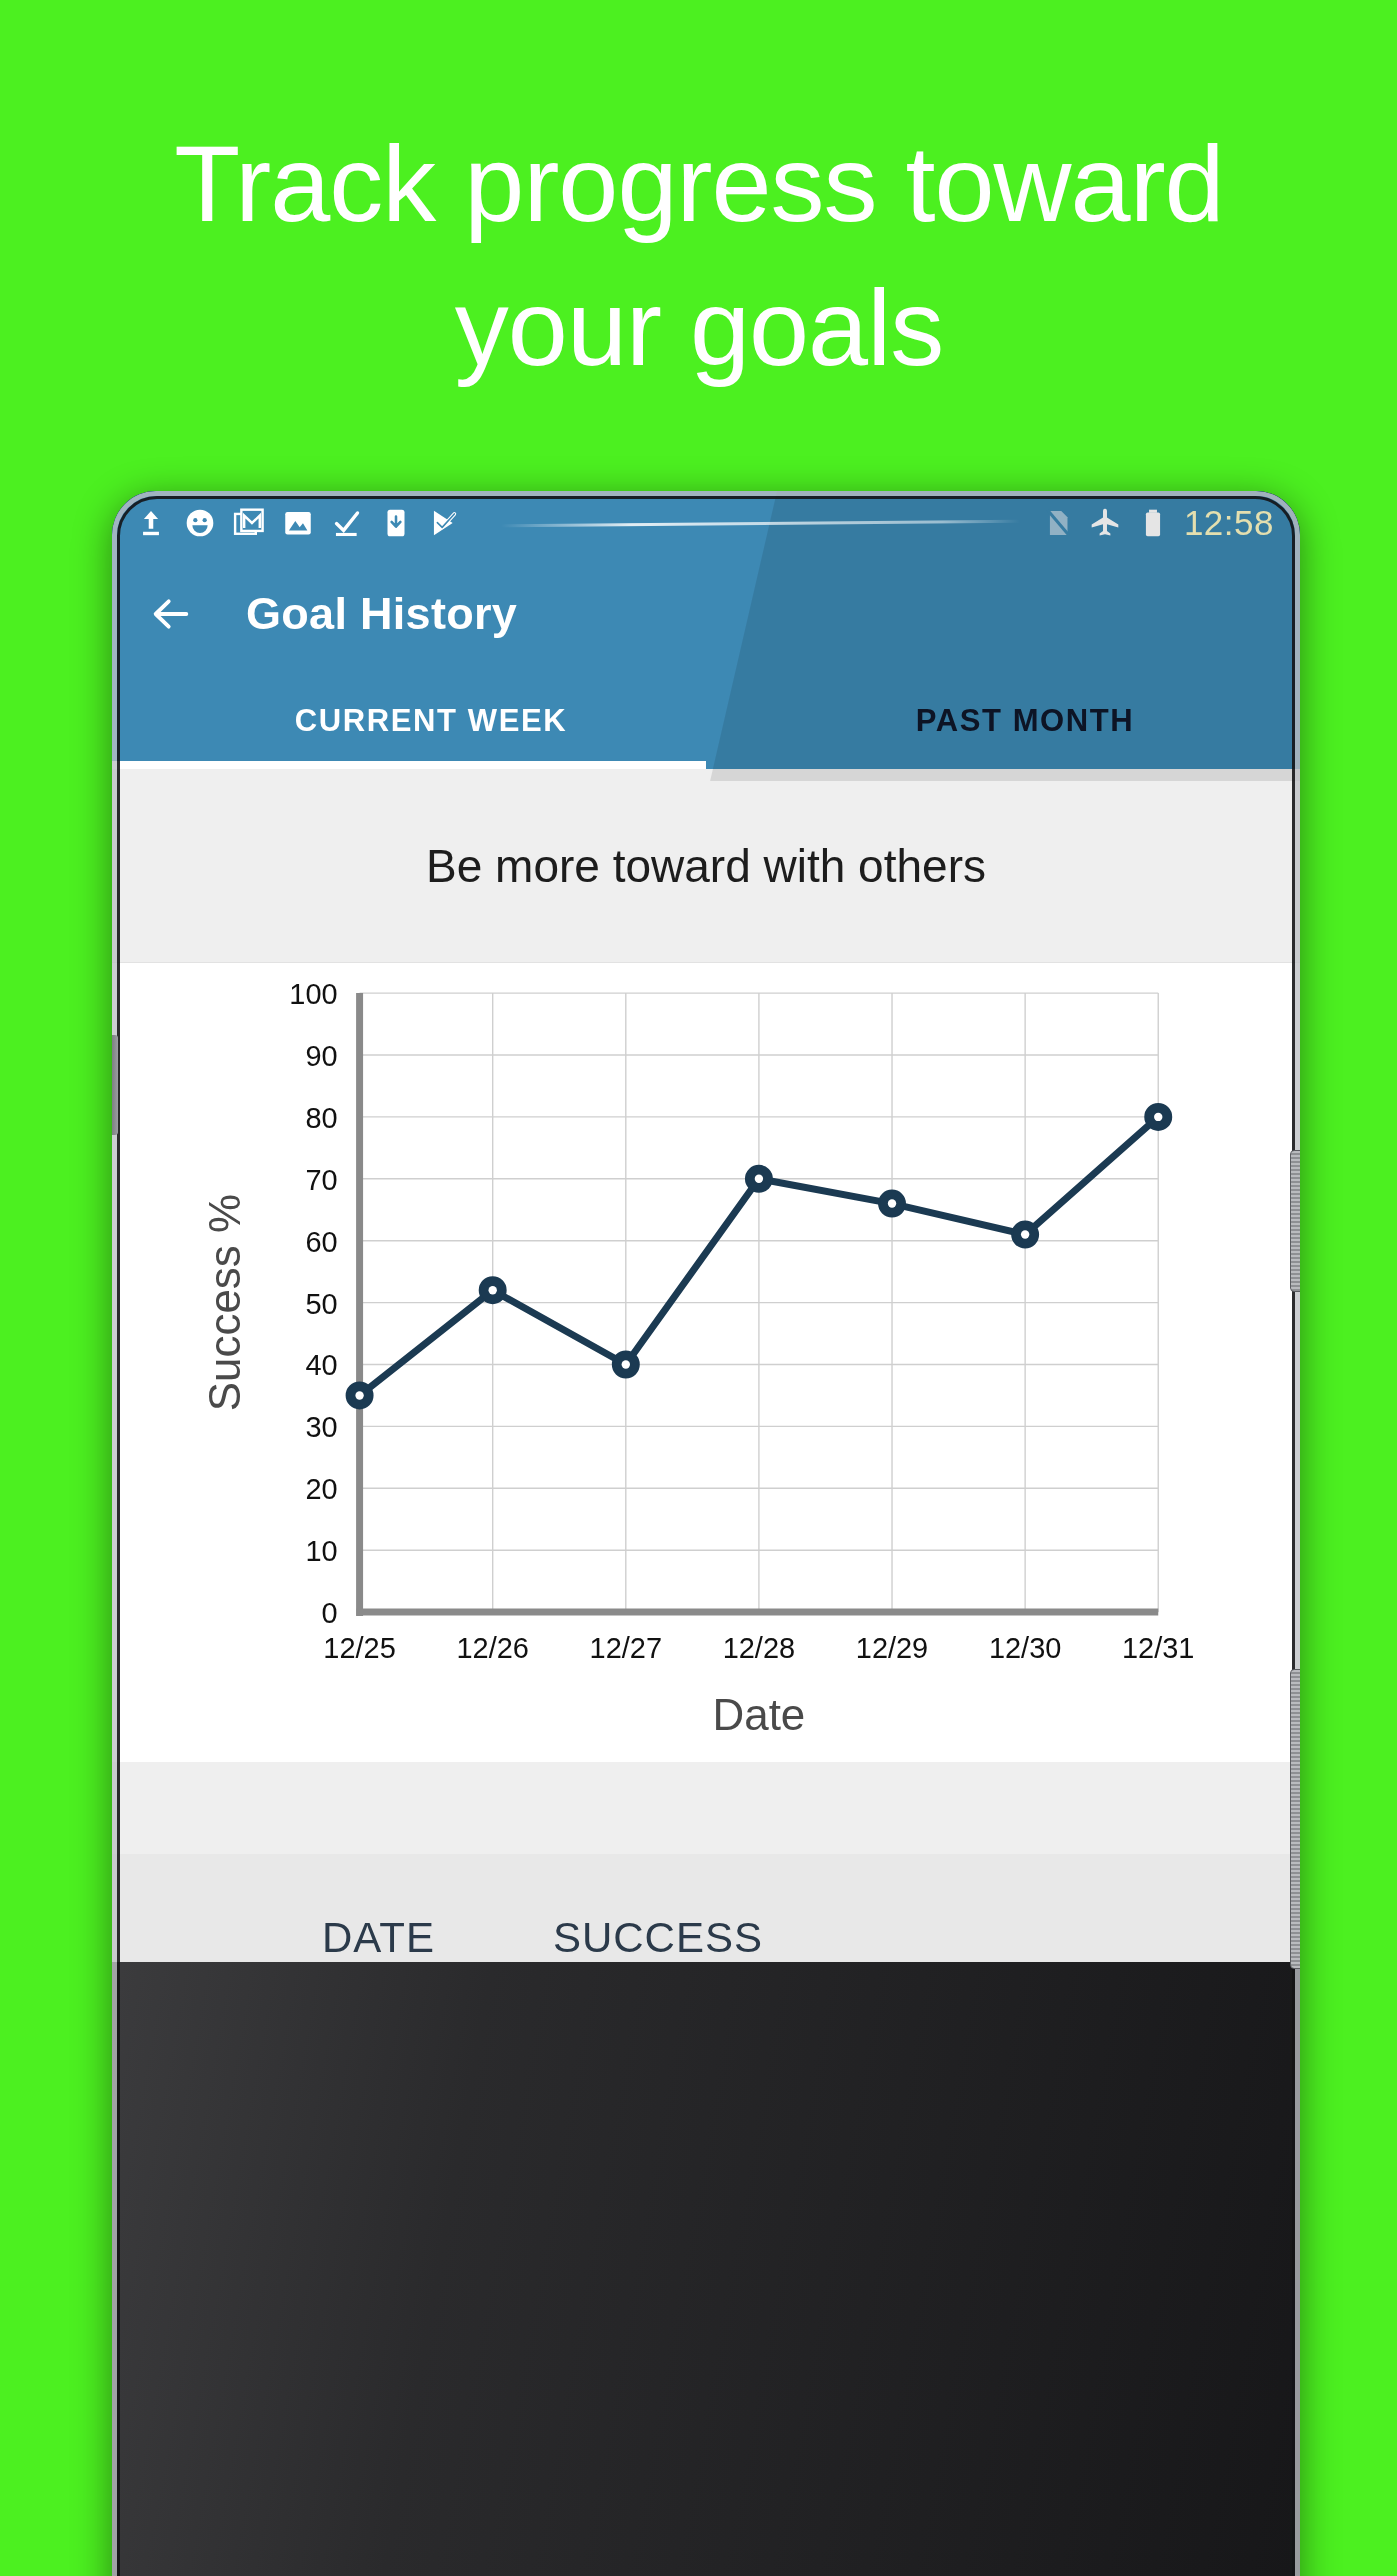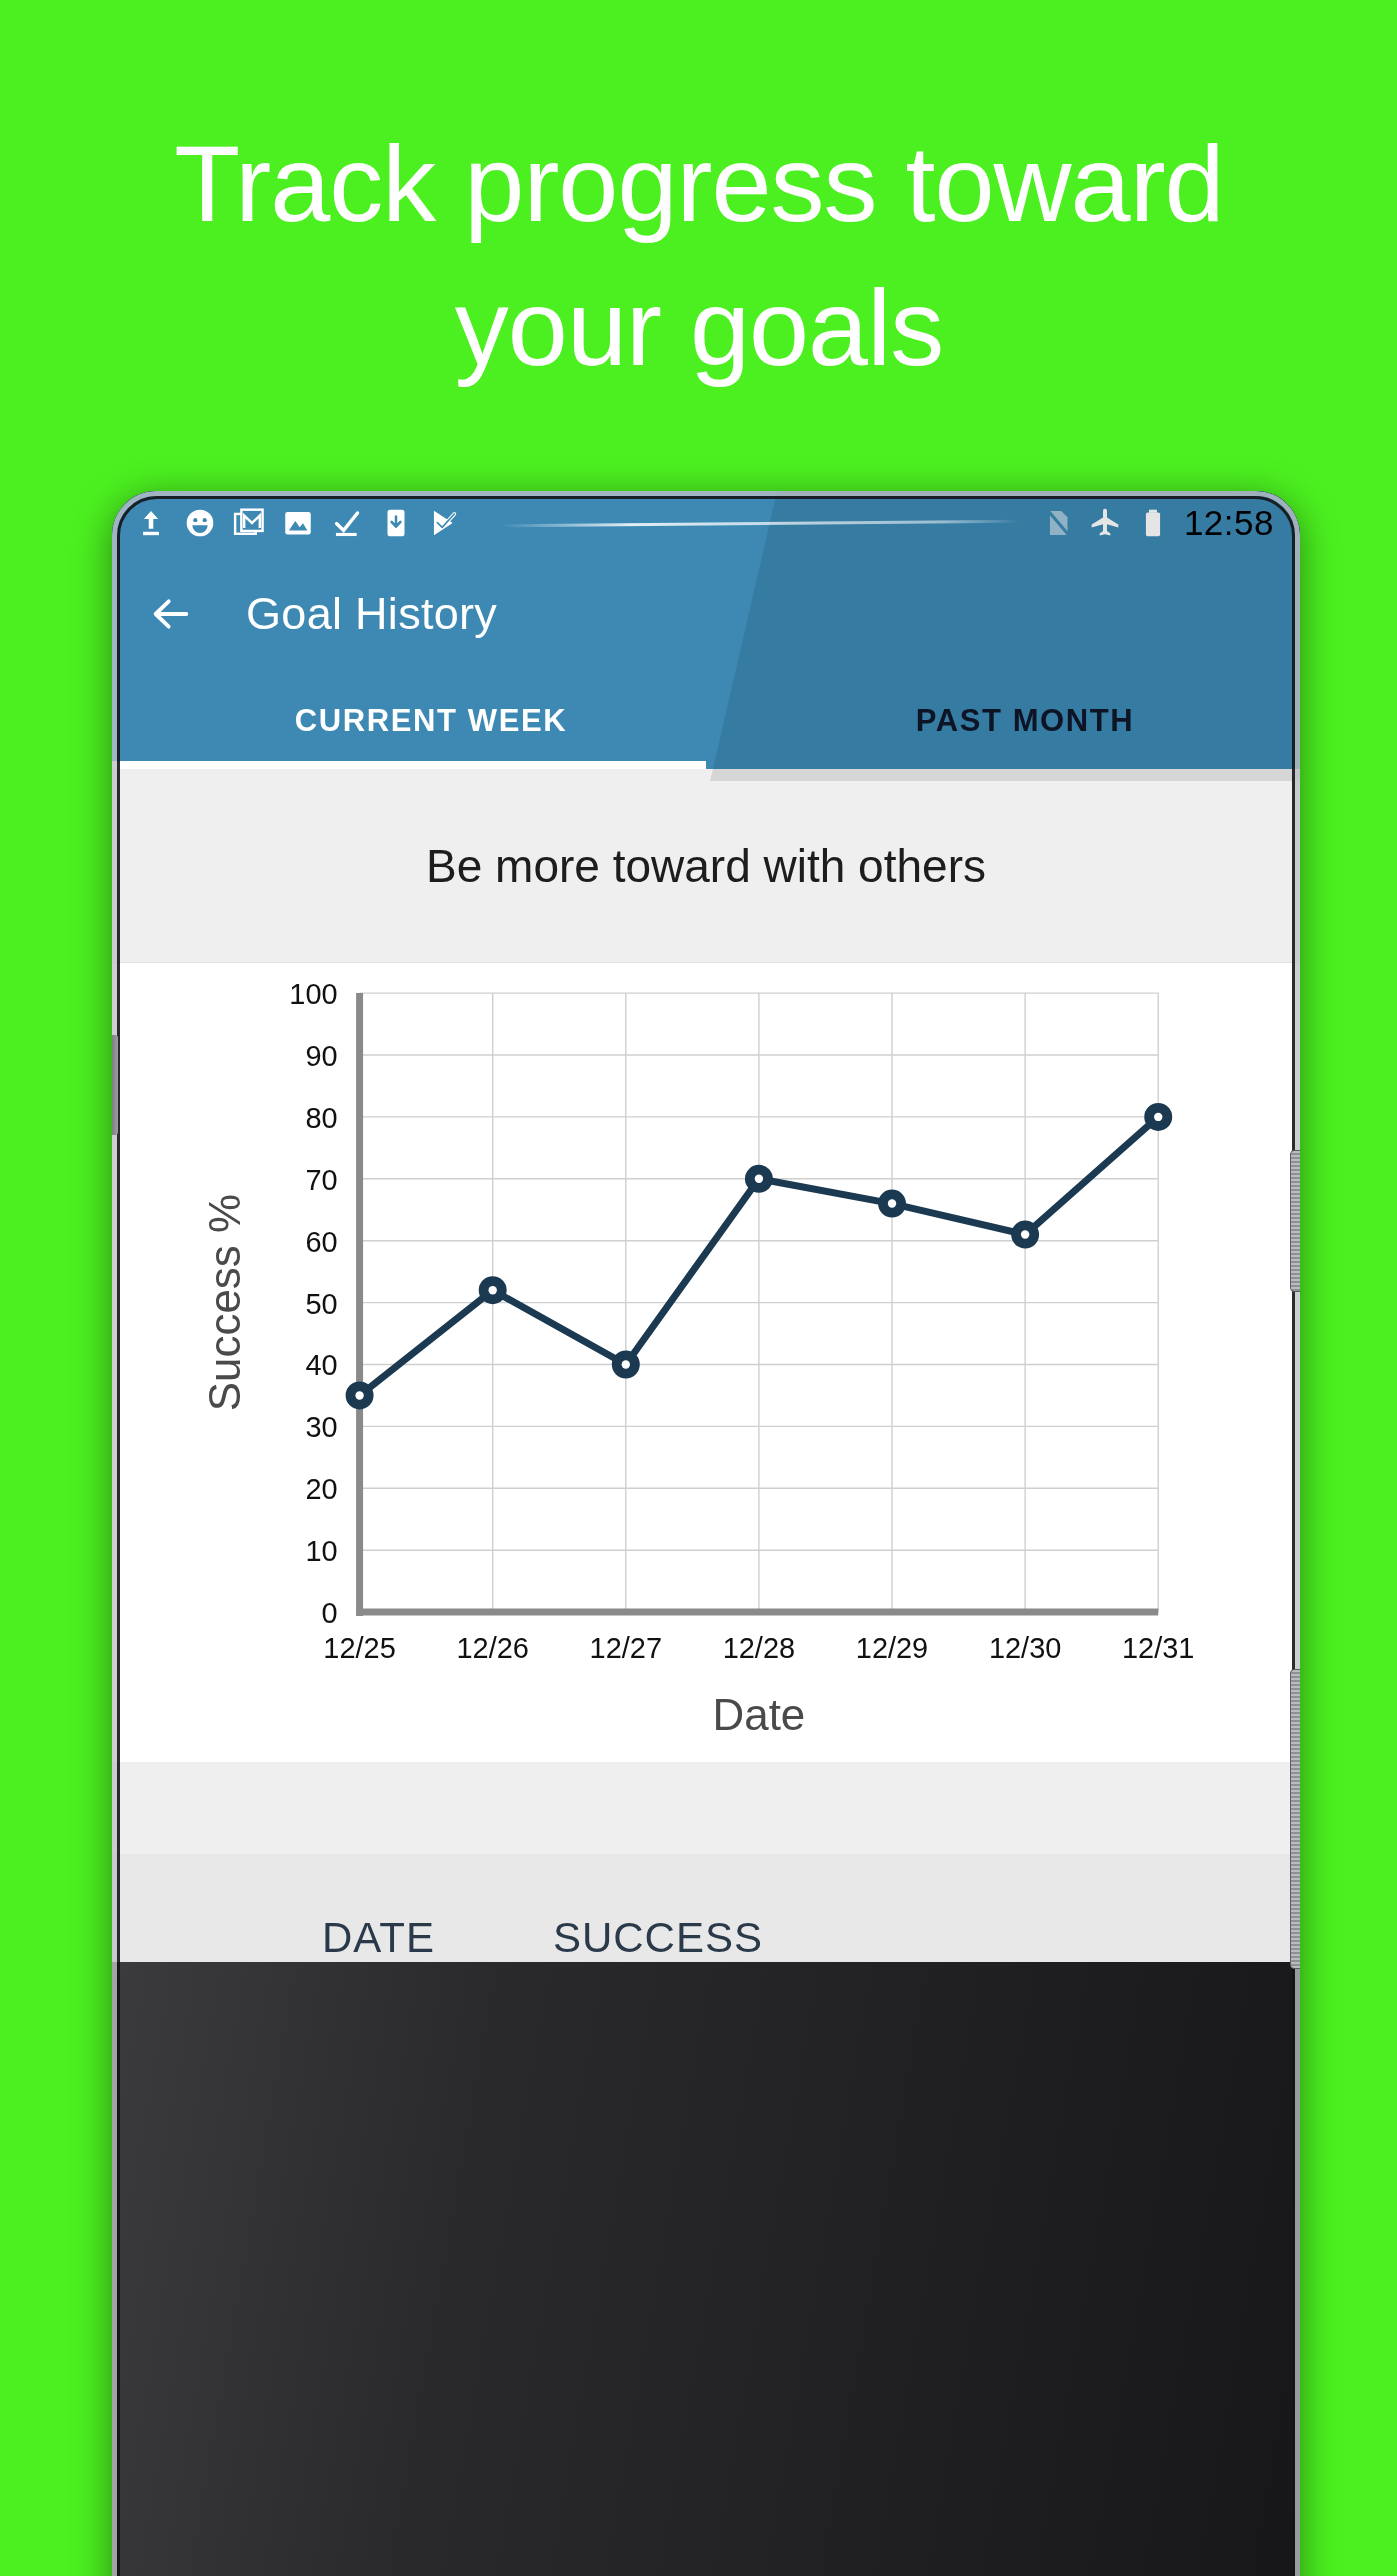--- a/index.html
+++ b/index.html
@@ -149,42 +149,42 @@
     z-index: 4;
   }
 
   
   .statusbar {
     height: 64px;
     background: #3d89b4;
     display: flex;
     align-items: center;
     padding: 0 16px 0 22px;
-    color: #000000;
+    color: #fef9c3;
     position: relative;
   }
   .sb-left { display: flex; align-items: center; gap: 15px; }
   .sb-right { margin-left: auto; display: flex; align-items: center; gap: 14px; padding-right: 10px;}
   .sb-icon { width: 34px; height: 34px; display: block; }
   .sb-time { font-size: 35px; font-weight: 400; letter-spacing: 0.5px; }
 
   
   .appbar {
     height: 118px;
     background: #3d89b4;
     display: flex;
     align-items: center;
     padding-left: 36px;
     position: relative;
   }
   .back-arrow { width: 46px; height: 46px; display:block; }
   .appbar-title {
     color: #fff;
     font-size: 45px;
-    font-weight: 400;
+    font-weight: 700;
     margin-left: 52px;
     letter-spacing: 0.3px;
   }
 
   
   .tabbar {
     height: 96px;
     background: #3d89b4;
     display: flex;
     position: relative;

